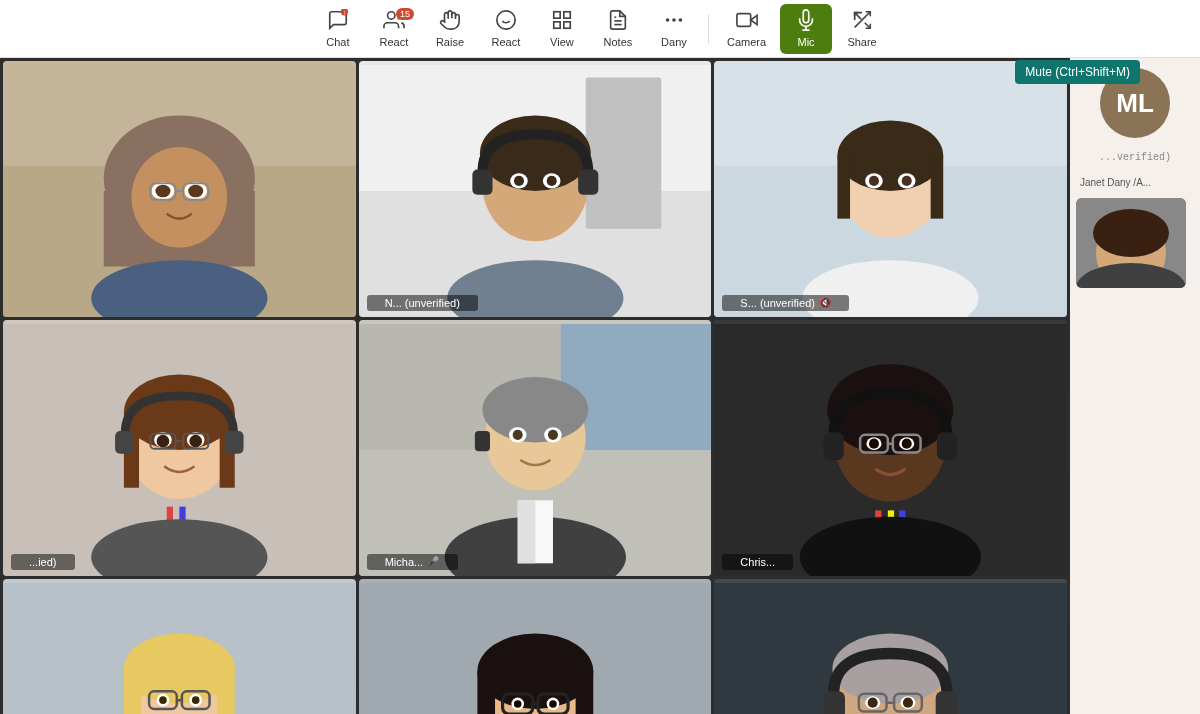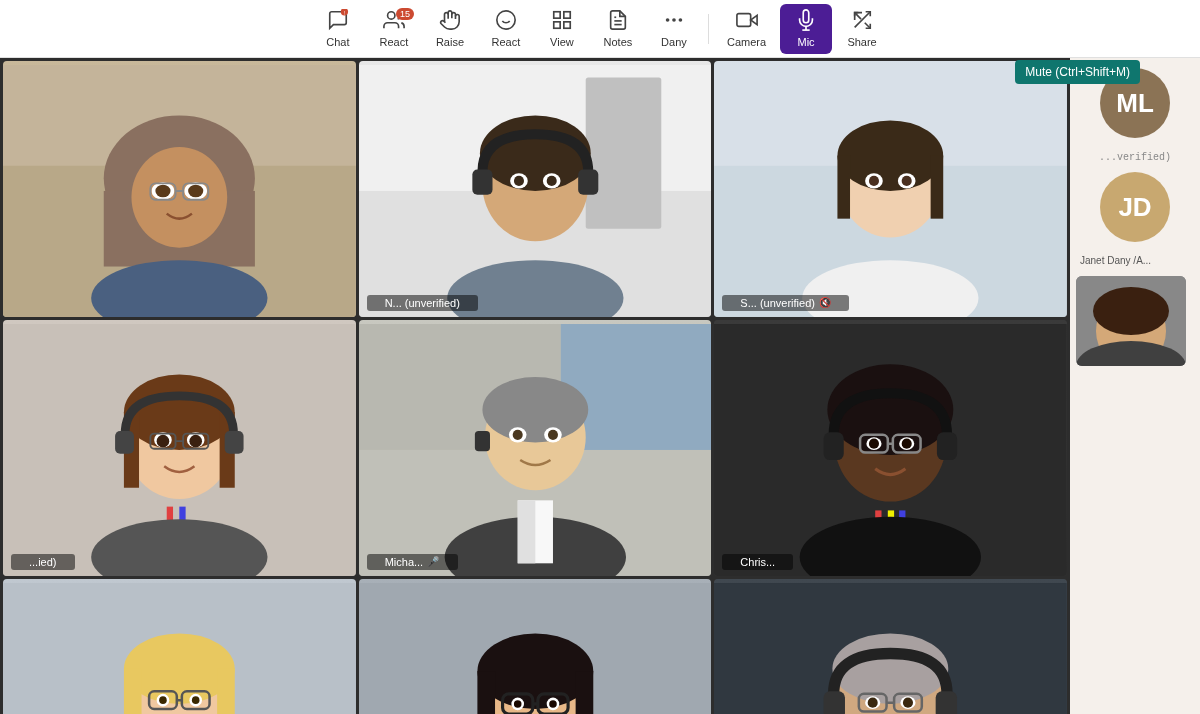--- a/index.html
+++ b/index.html
@@ -52,21 +52,21 @@
       right: 6px;
       background: #cc4a31;
       color: white;
       font-size: 9px;
       border-radius: 8px;
       padding: 1px 4px;
       min-width: 14px;
       text-align: right;
     }
     .toolbar-btn.active-mic {
-      background: #4c1d95;
+      background: #4d7c0f;
       border-radius: 6px;
     }
     .toolbar-btn.active-mic .label { color: white; }
     .toolbar-btn.active-mic .icon { color: white; }
     .toolbar-separator {
       width: 1px;
       height: 30px;
       background: #ddd;
       margin: 0 4px;
     }
@@ -633,25 +633,20 @@
   <div class="sidebar-person">
     <div class="avatar-circle av-ml">
       <span>ML</span>
     </div>
   </div>
 
   <div style="text-align:center;">
     <span style="font-size:10px; color:#888;font-family:Liberation Mono, monospace;">...verified)</span>
   </div>
 
-  <div class="sidebar-person">
-    <div class="avatar-circle av-jd">
-      <span>JD</span>
-    </div>
-  </div>
 
   <div style="text-align:left; padding: 0 4px;">
     <span style="font-size:10px; color:#555;">Janet Dany /A...</span>
   </div>
 
   <div class="sidebar-photo">
     <svg width="110" height="90" viewBox="0 0 110 90">
       <rect width="110" height="90" fill="#888"></rect>
       <ellipse cx="55" cy="55" rx="35" ry="37" fill="#d4a878"></ellipse>
       <ellipse cx="55" cy="35" rx="38" ry="24" fill="#3a2010"></ellipse>

